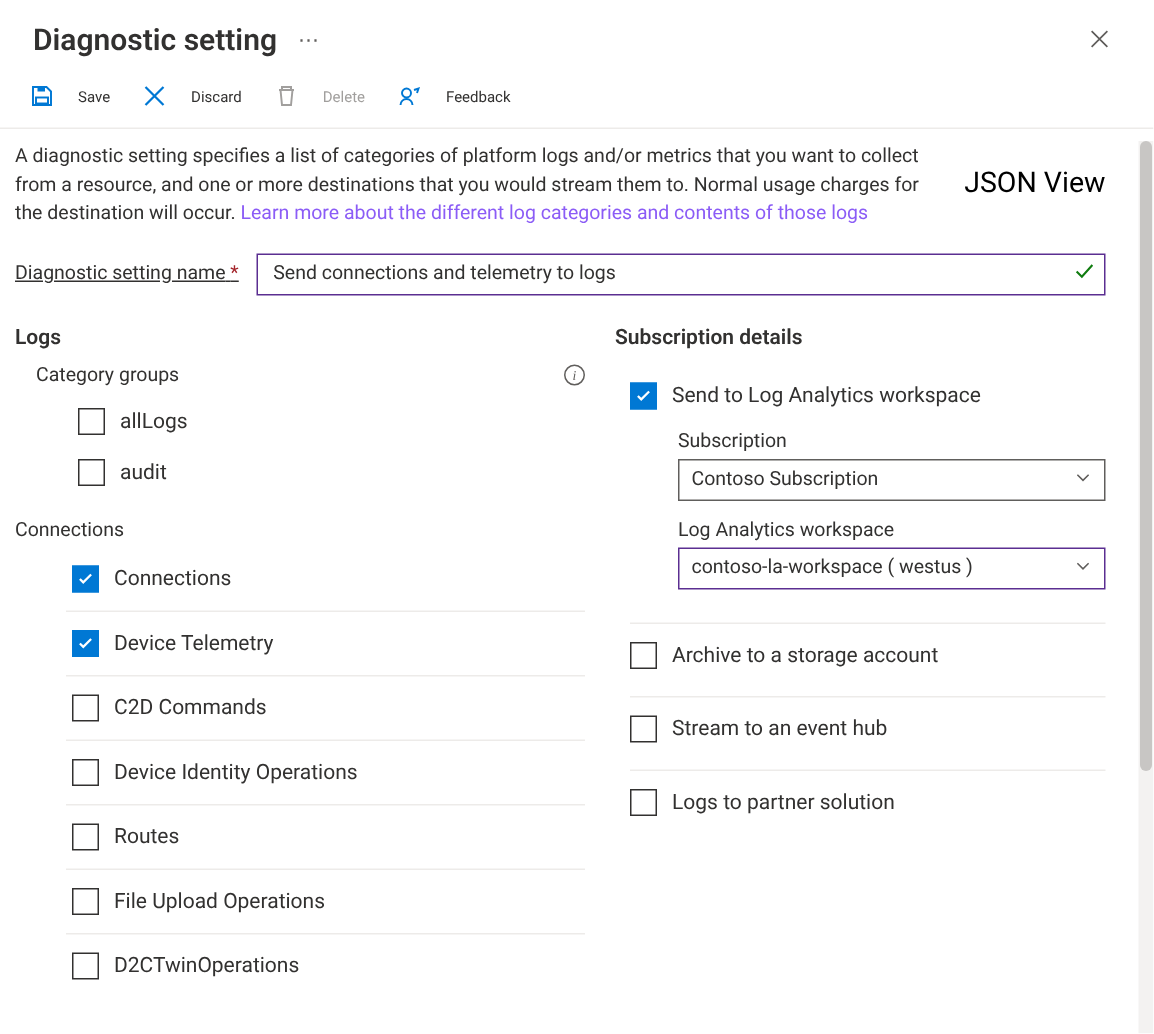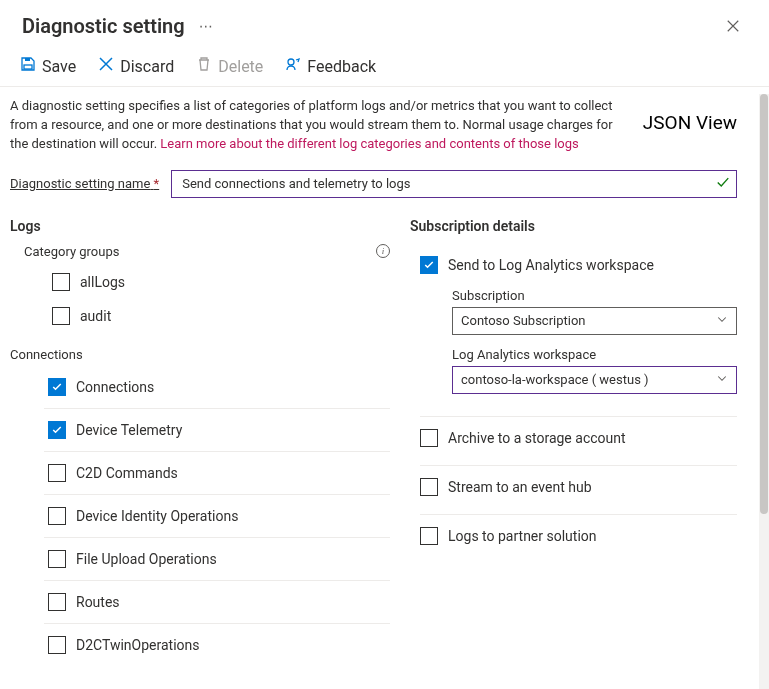--- a/index.html
+++ b/index.html
@@ -49,38 +49,38 @@
   
   .cmd {
     display:flex; align-items:center;
     padding: 6px 10px;
     gap: 2px;
     border-bottom: 1px solid #edebe9;
   }
   .cmd-btn {
     display:inline-flex; align-items:center;
     padding: 4px 10px;
-    gap: 6px;
+    gap: 16px;
     cursor:pointer;
     color:#323130;
-    font-size:16px;
+    font-size:10px;
   }
   .cmd-btn.disabled { color:#a19f9d; cursor:default;}
   .cmd-btn svg { width:16px; height:16px; }
   .cmd-btn .ico-blue { color:#0078d4; }
   .cmd-btn .ico-gray { color:#a19f9d; }
   
   .body {
     padding: 10px 22px 0 10px;
     overflow-y: auto;
     flex: 1;
     margin-right: 10px;
   }
   .desc { font-size:13px; color:#323130; line-height:1.45; }
-  .desc a, .link { color:#be185d; text-decoration:none; cursor:pointer; }
+  .desc a, .link { color:#8b5cf6; text-decoration:none; cursor:pointer; }
   .json-view {
     float:right; margin-left: 16px;
     color:#000000; font-size:19px;
     cursor:pointer;
     margin-top:14px;
   }
   
   .field-row { display:flex; align-items:center; margin-top:16px; gap:12px;}
   .field-label { font-size:13px; color:#323130;text-decoration:underline; }
   .req { color:#a4262c; }
@@ -264,25 +264,25 @@
           <div class="chk-row">
             <span class="chkbox"></span>
             <span>C2D Commands</span>
           </div>
           <div class="chk-row">
             <span class="chkbox"></span>
             <span>Device Identity Operations</span>
           </div>
           <div class="chk-row">
             <span class="chkbox"></span>
+            <span>Routes</span>
+          </div>
+          <div class="chk-row">
+            <span class="chkbox"></span>
             <span>File Upload Operations</span>
-          </div>
-          <div class="chk-row">
-            <span class="chkbox"></span>
-            <span>Routes</span>
           </div>
           <div class="chk-row">
             <span class="chkbox"></span>
             <span>D2CTwinOperations</span>
           </div>
         </div>
       </div>
 
       <div class="col">
         <h2 class="sec">Subscription details</h2>

